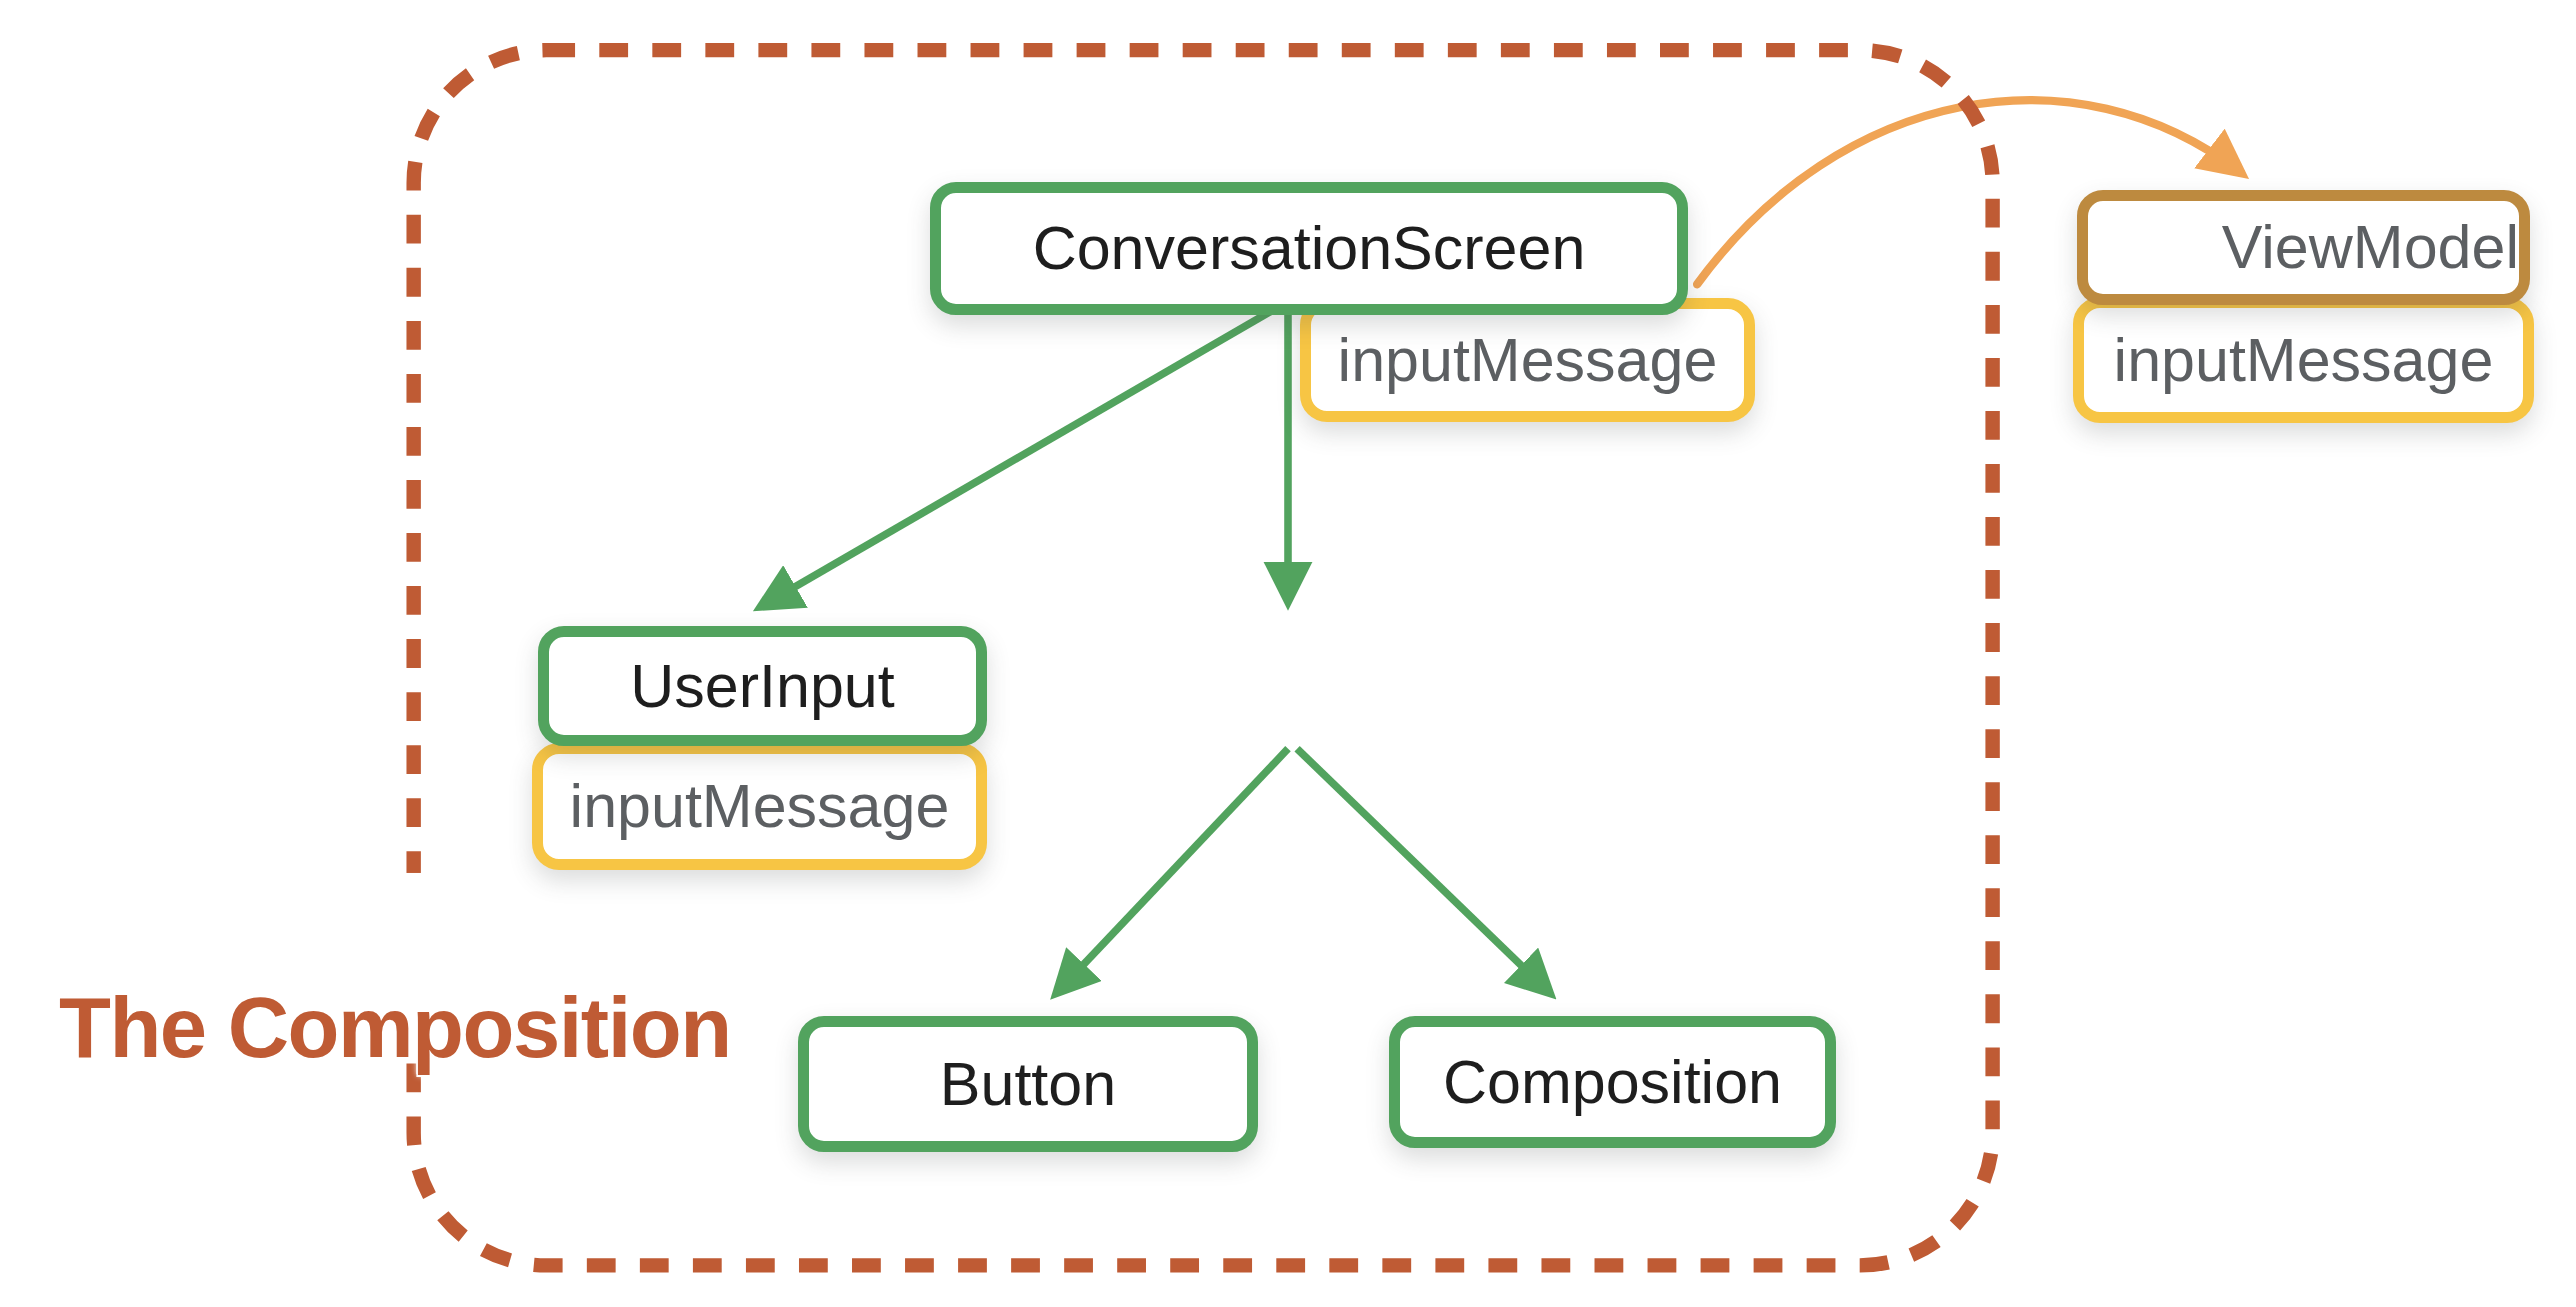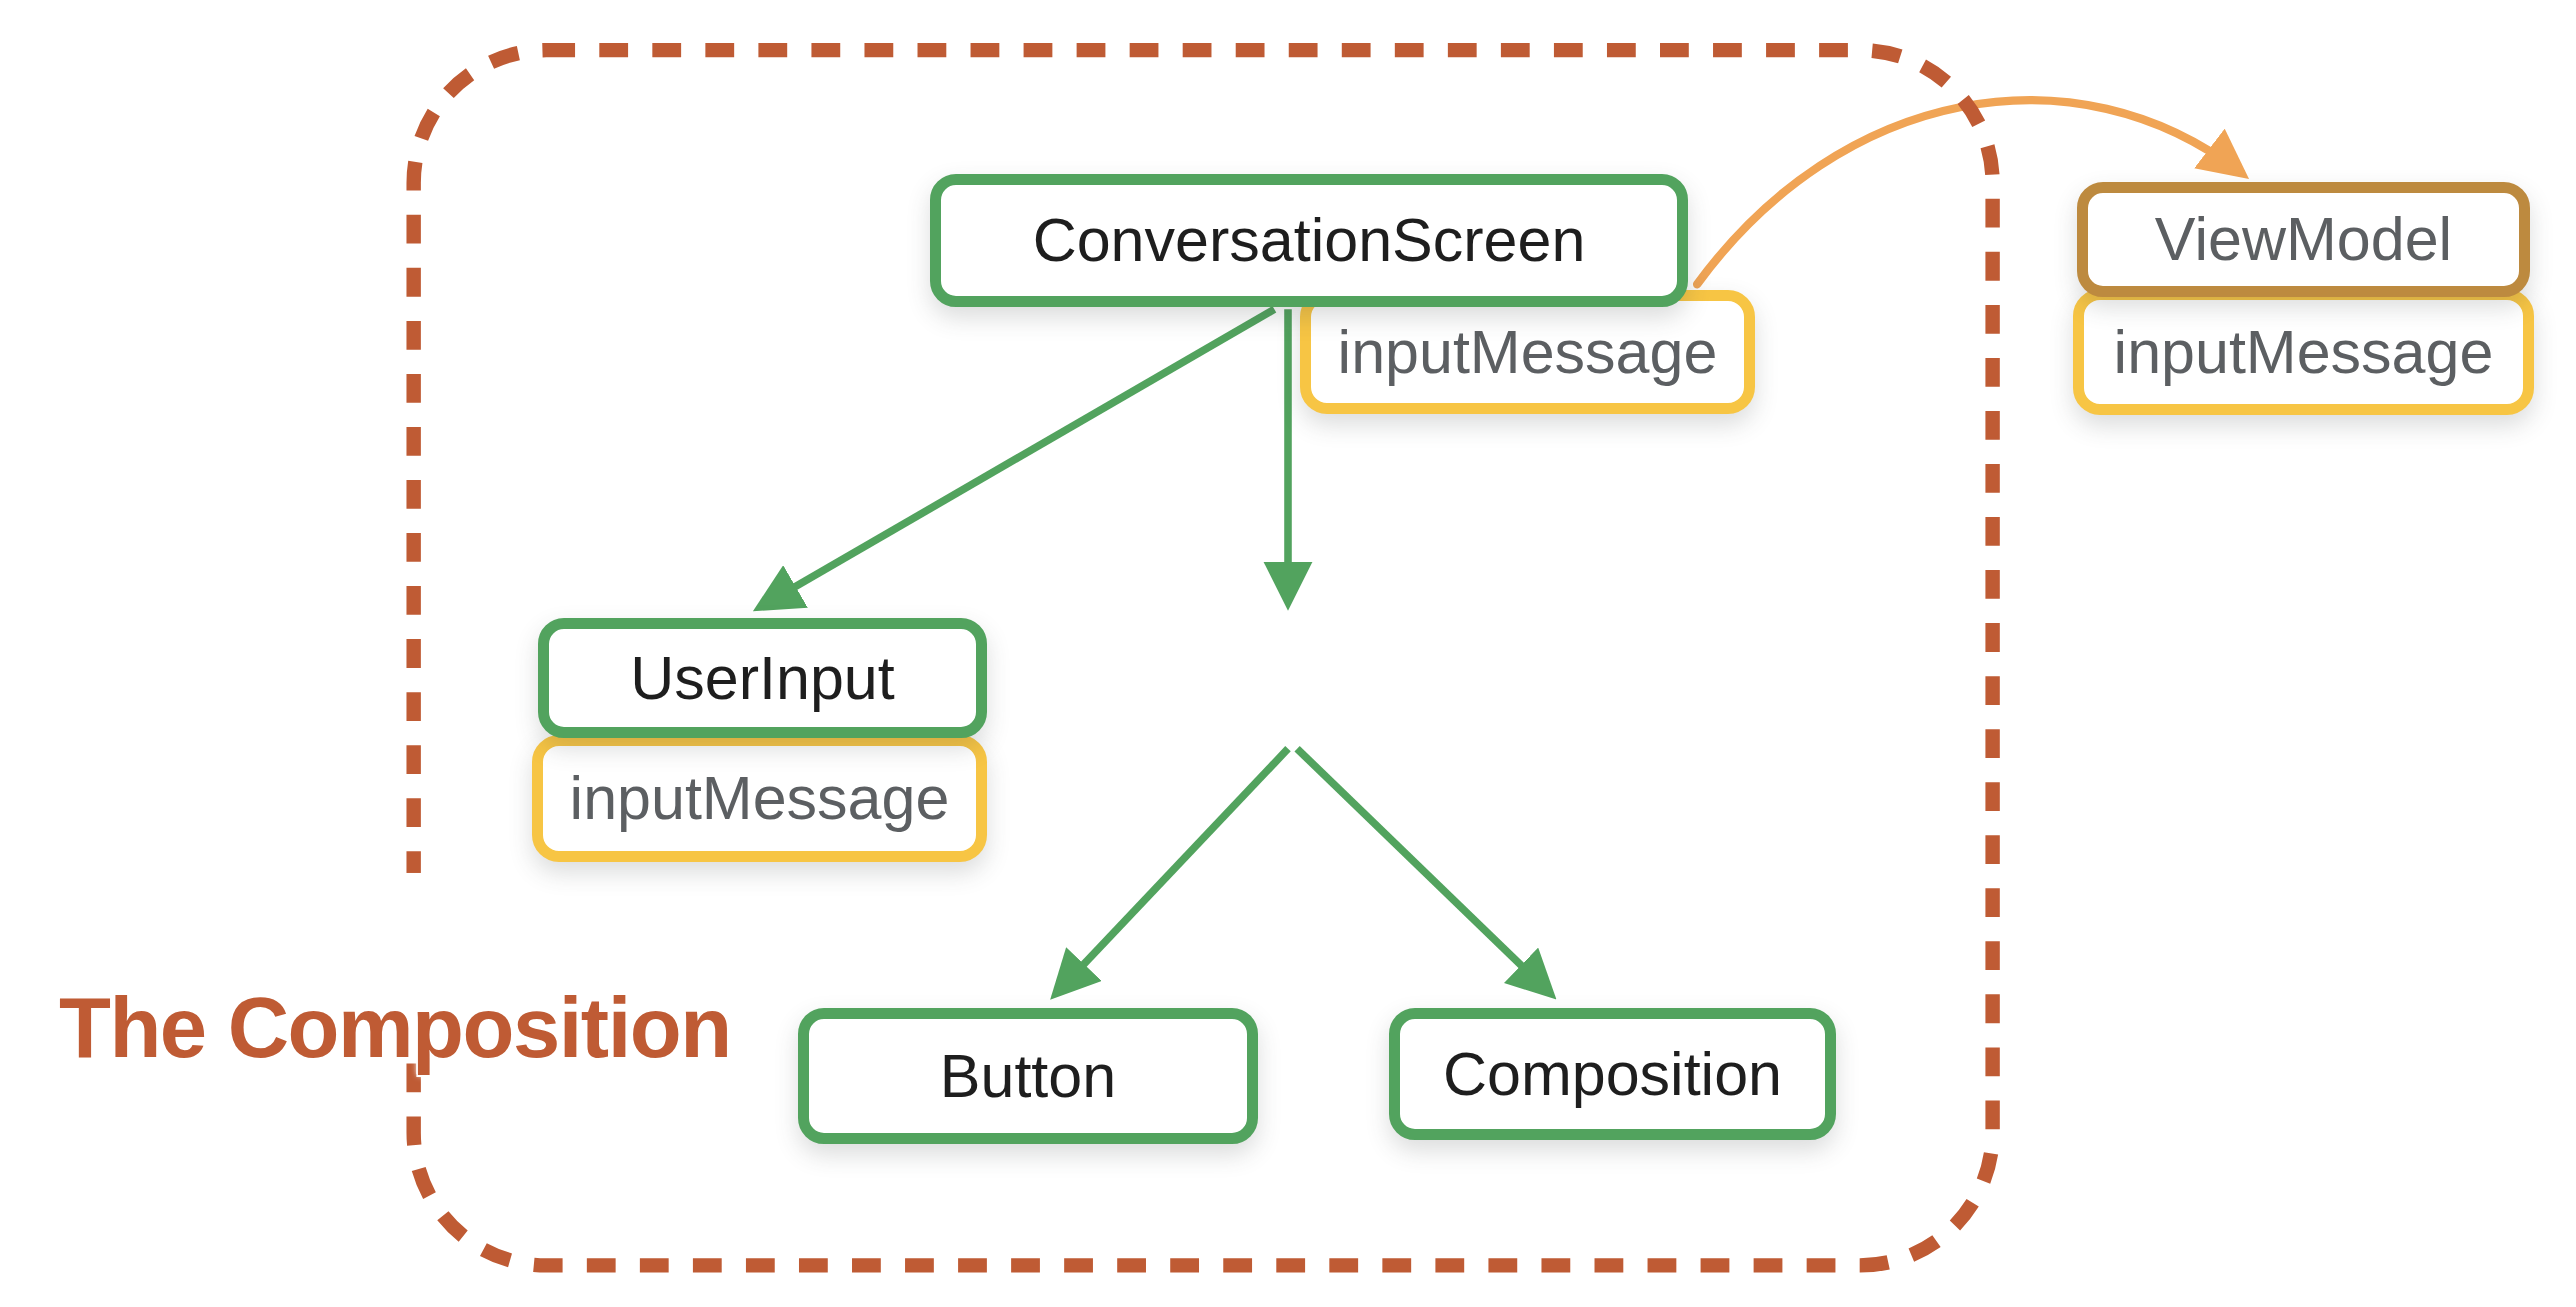--- a/index.html
+++ b/index.html
@@ -26,20 +26,21 @@
   .node{
     position:absolute;
     box-sizing:border-box;
     background:#fff;
     display:flex;align-items:center;justify-content:center;
     font-size:61px;
     line-height:1;
     color:var(--label-dark);
     box-shadow:0 10.6px 23px rgba(60,64,67,0.18);
     white-space:nowrap;
+    margin-top:8px;
   }
   .node.green{border:11.4px solid var(--composable-border);border-radius:26px;z-index:3;}
   .node.yellow{border:11.4px solid var(--state-border);border-radius:27px;color:var(--label-gray);z-index:2;text-align:right;}
   .node.brown{border:11.4px solid var(--viewmodel-border);border-radius:26px;color:var(--label-gray);z-index:3;}
   .diagram-title{
     position:absolute;
     left:59px;top:938px;
     z-index:4;
     font-size:85px;
     font-weight:bold;
@@ -98,18 +99,18 @@
   <div class="node green" style="left:538px;top:618px;width:449px;height:120px;">
     <span>UserInput</span>
   </div>
   <div class="node green" style="left:798px;top:1008px;width:460px;height:136px;">
     <span>Button</span>
   </div>
   <div class="node green" style="left:1389px;top:1008px;width:447px;height:132px;">
     <span>Composition</span>
   </div>
 
-  <div class="node brown" style="left:2077px;top:182px;width:453px;height:115px;">
+  <div class="node brown" style="left:2077px;top:182px;width:453px;height:115px;justify-content:flex-end;">
     <span>ViewModel</span>
   </div>
 
 </div>
 
 
 </body></html>

